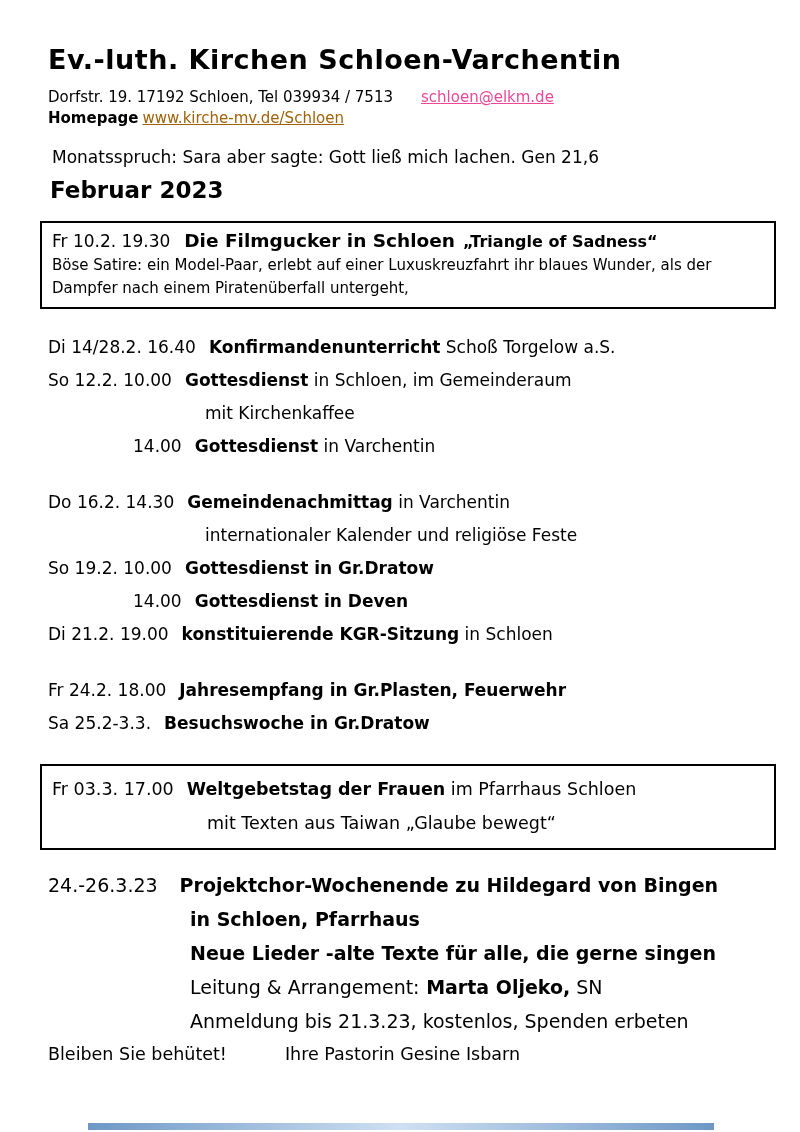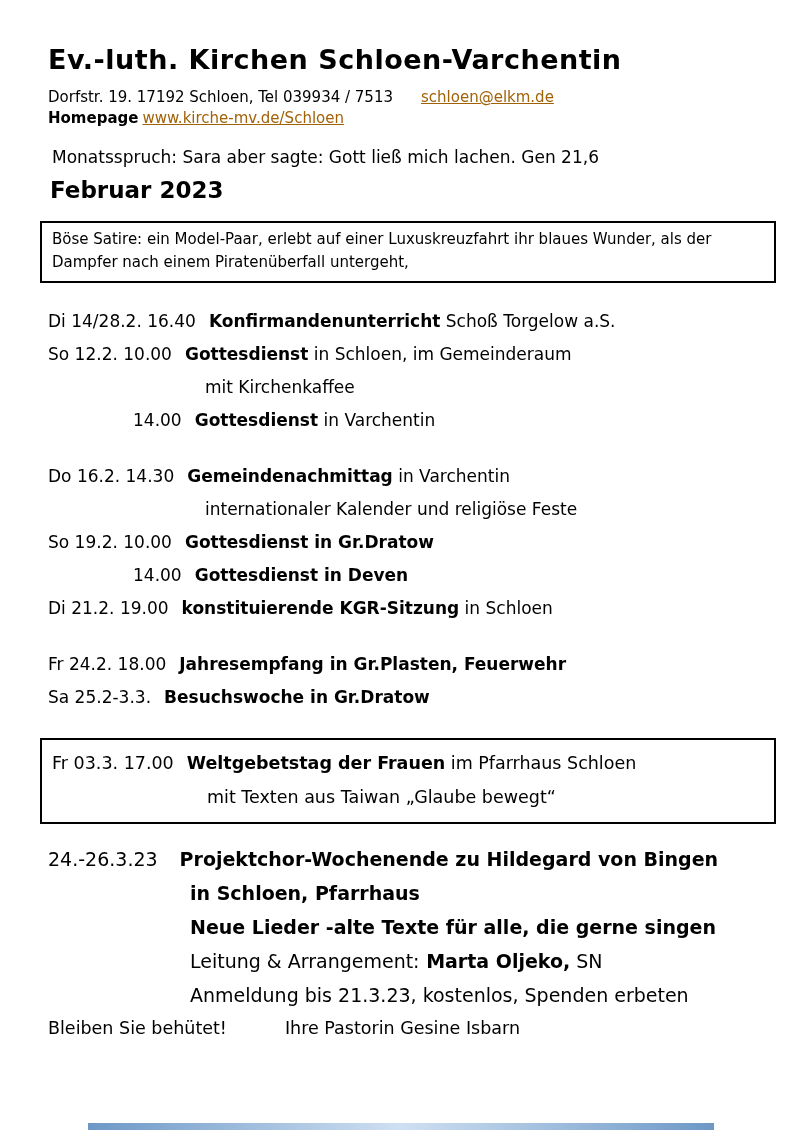--- a/index.html
+++ b/index.html
@@ -9,21 +9,21 @@
     position:relative;
     overflow:hidden;
     font-family:"DejaVu Sans", sans-serif;
     color:#000000;
   }
   .page{padding:44px 24px 0 48px;}
 
   
   .title{font-size:27px;font-weight:bold;letter-spacing:.5px;margin:0 0 12px 0;}
   .hline{font-size:15px;line-height:21px;margin:0;white-space:nowrap;}
-  .email-link{color:#a16207;text-decoration:underline;margin-left:28px;}
+  .email-link{color:#ec4899;text-decoration:underline;margin-left:28px;}
   .home-label{font-weight:bold;}
   .home-link{color:#a16207;text-decoration:underline;margin-left:4px;}
 
   
   .motto{font-size:17px;margin:18px 0 0 4px;}
   .month-title{font-size:23px;font-weight:bold;margin:10px 0 18px 2px;}
 
   
   .box{
     border:2px solid #000;
@@ -73,20 +73,21 @@
 <div class="page">
 
   <h1 class="title">Ev.-luth. Kirchen Schloen-Varchentin</h1>
   <p class="hline"><span>Dorfstr. 19. 17192 Schloen, Tel 039934 / 7513</span><a class="email-link" href="#">schloen@elkm.de</a></p>
   <p class="hline"><span class="home-label">Homepage</span><a class="home-link" href="#">www.kirche-mv.de/Schloen</a></p>
 
   <p class="motto"><span>Monatsspruch:</span> <span>Sara aber sagte: Gott ließ mich lachen. Gen 21,6</span></p>
   <h2 class="month-title">Februar 2023</h2>
 
   <div class="box">
+    <p class="film-line1"><span class="film-date">Fr  10.2. 19.30</span><span class="film-title">Die Filmgucker in Schloen</span><span class="film-sub">„Triangle of Sadness“</span></p>
     <p class="film-desc">Böse Satire: ein Model-Paar, erlebt auf einer Luxuskreuzfahrt ihr blaues Wunder, als der</p>
     <p class="film-desc">Dampfer nach einem Piratenüberfall untergeht,</p>
   </div>
 
   <div class="sched">
     <p><span class="prefix">Di 14/28.2. 16.40</span><span class="bold">Konfirmandenunterricht</span><span> Schoß Torgelow a.S.</span></p>
     <p><span class="prefix">So 12.2. 10.00</span><span class="bold">Gottesdienst</span><span> in Schloen, im Gemeinderaum</span></p>
     <p class="indent-lg">mit Kirchenkaffee</p>
     <p class="indent-md"><span class="prefix">14.00</span><span class="bold">Gottesdienst</span><span> in Varchentin</span></p>
 

